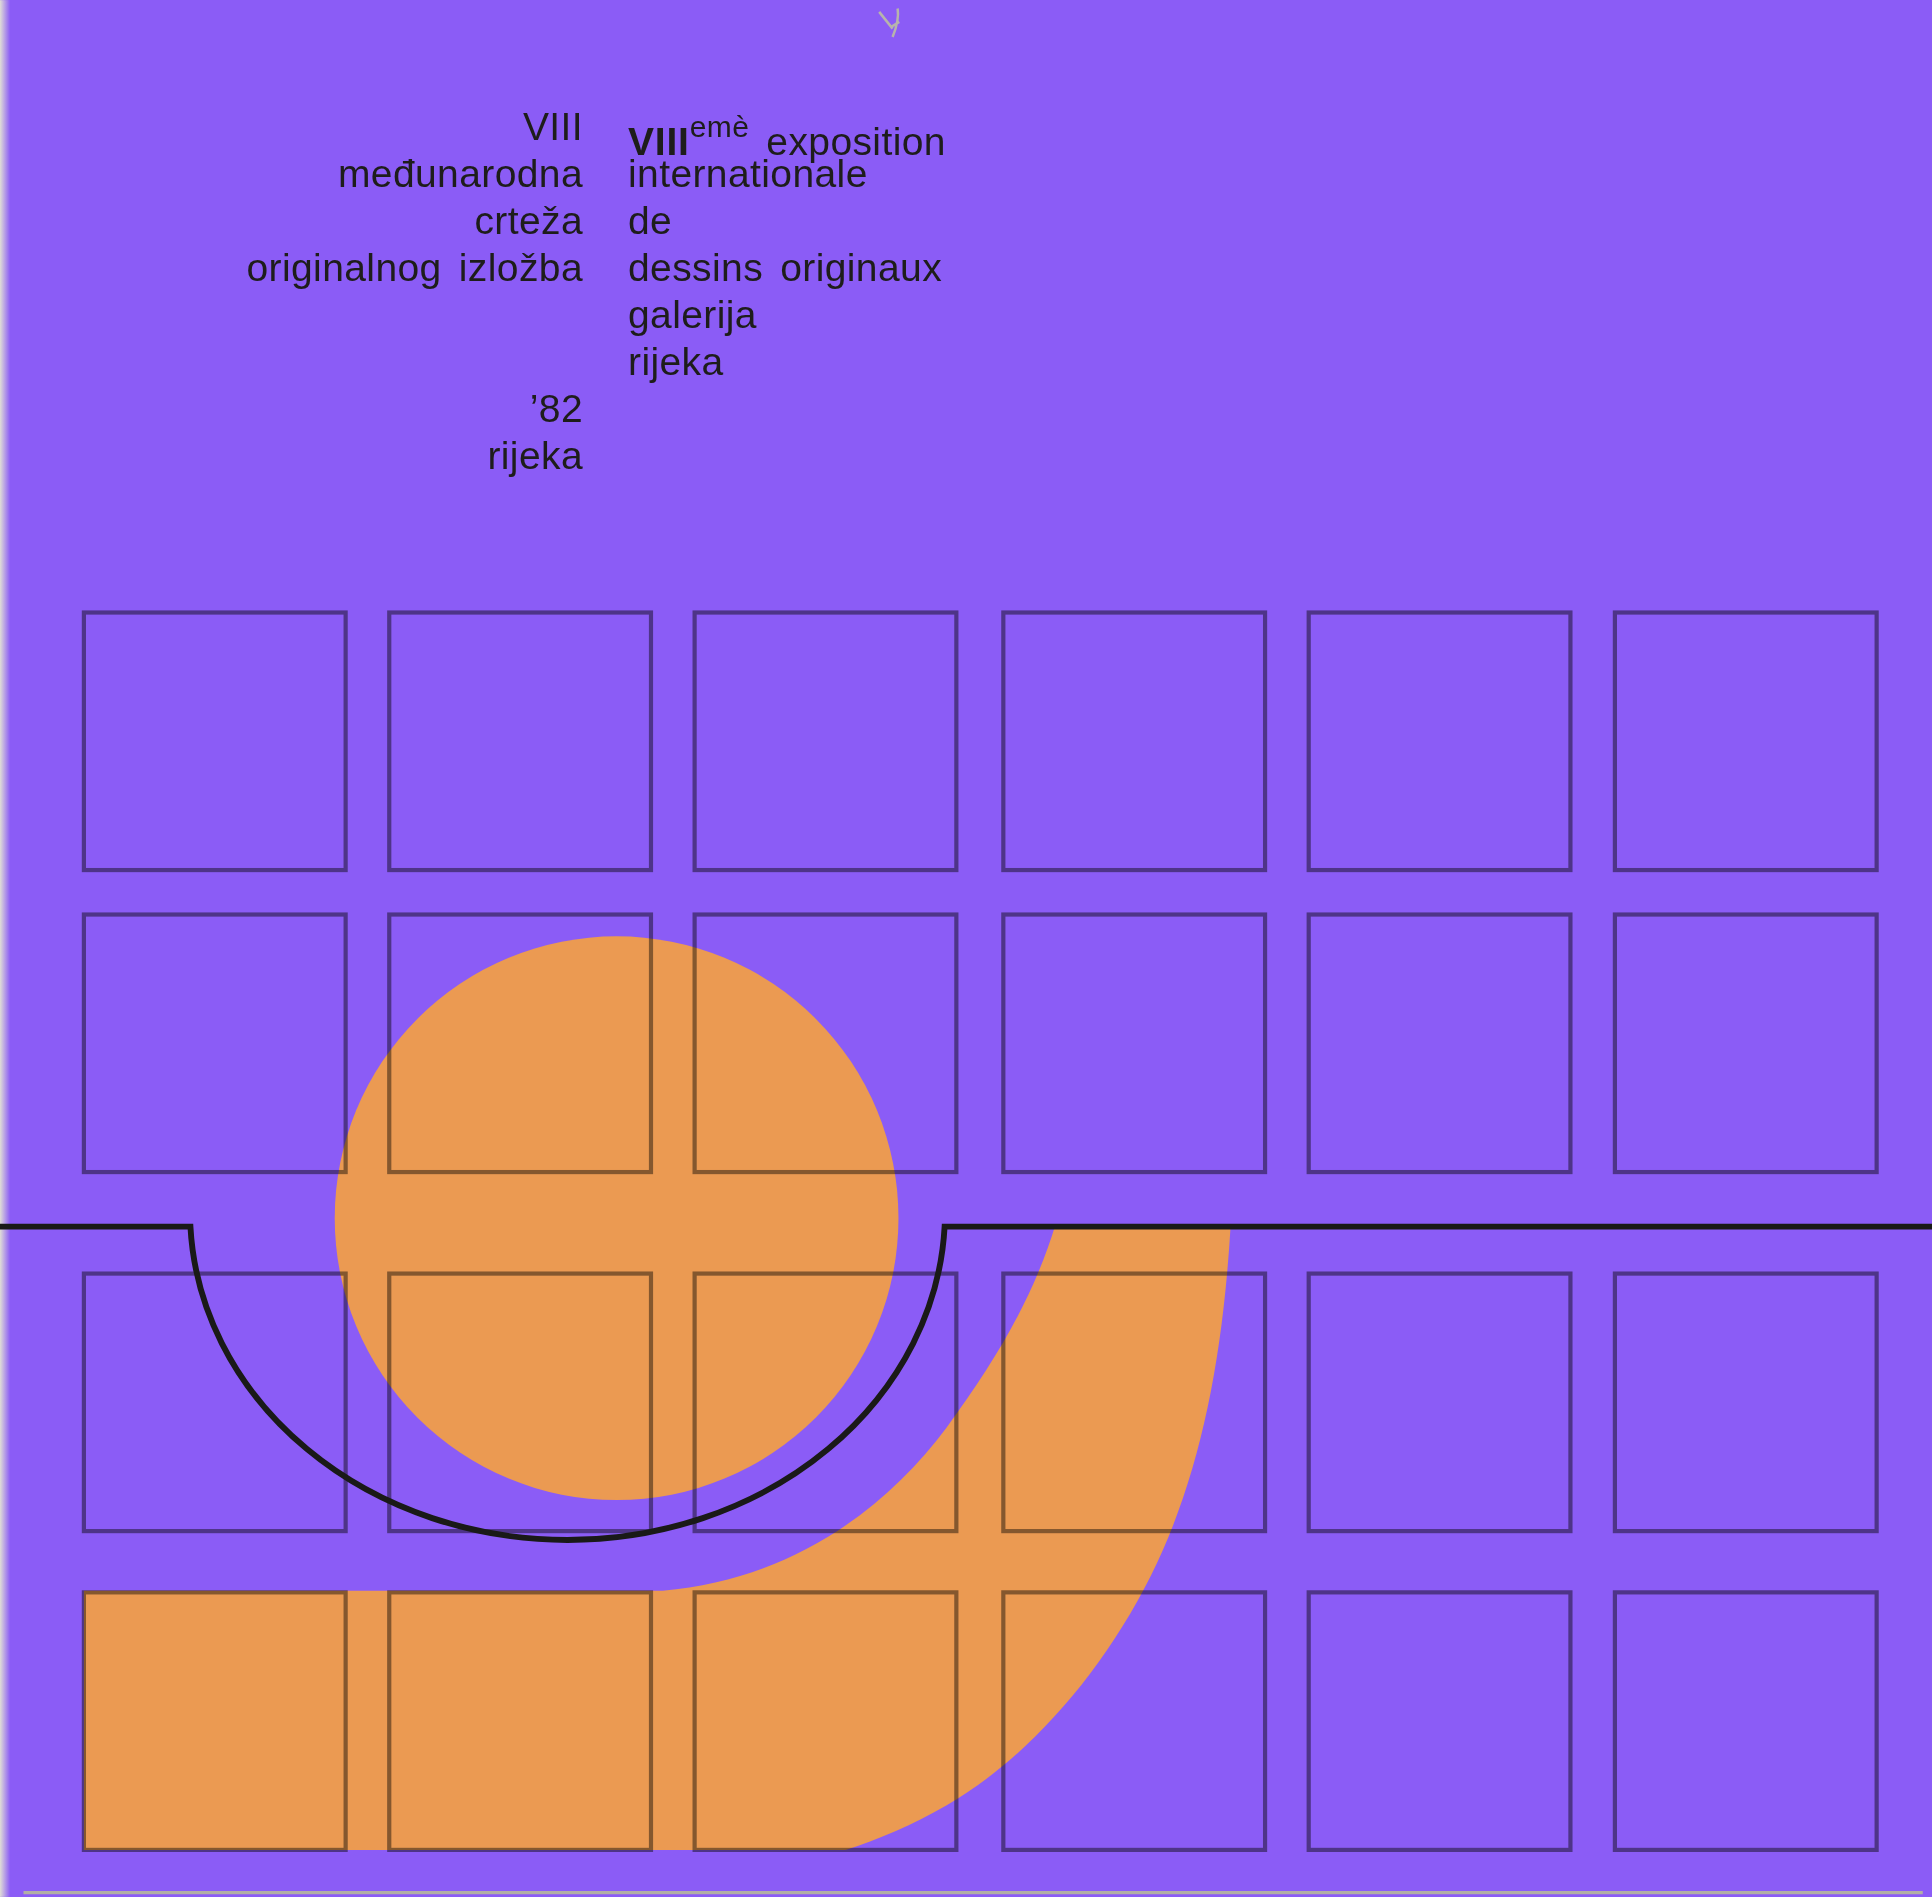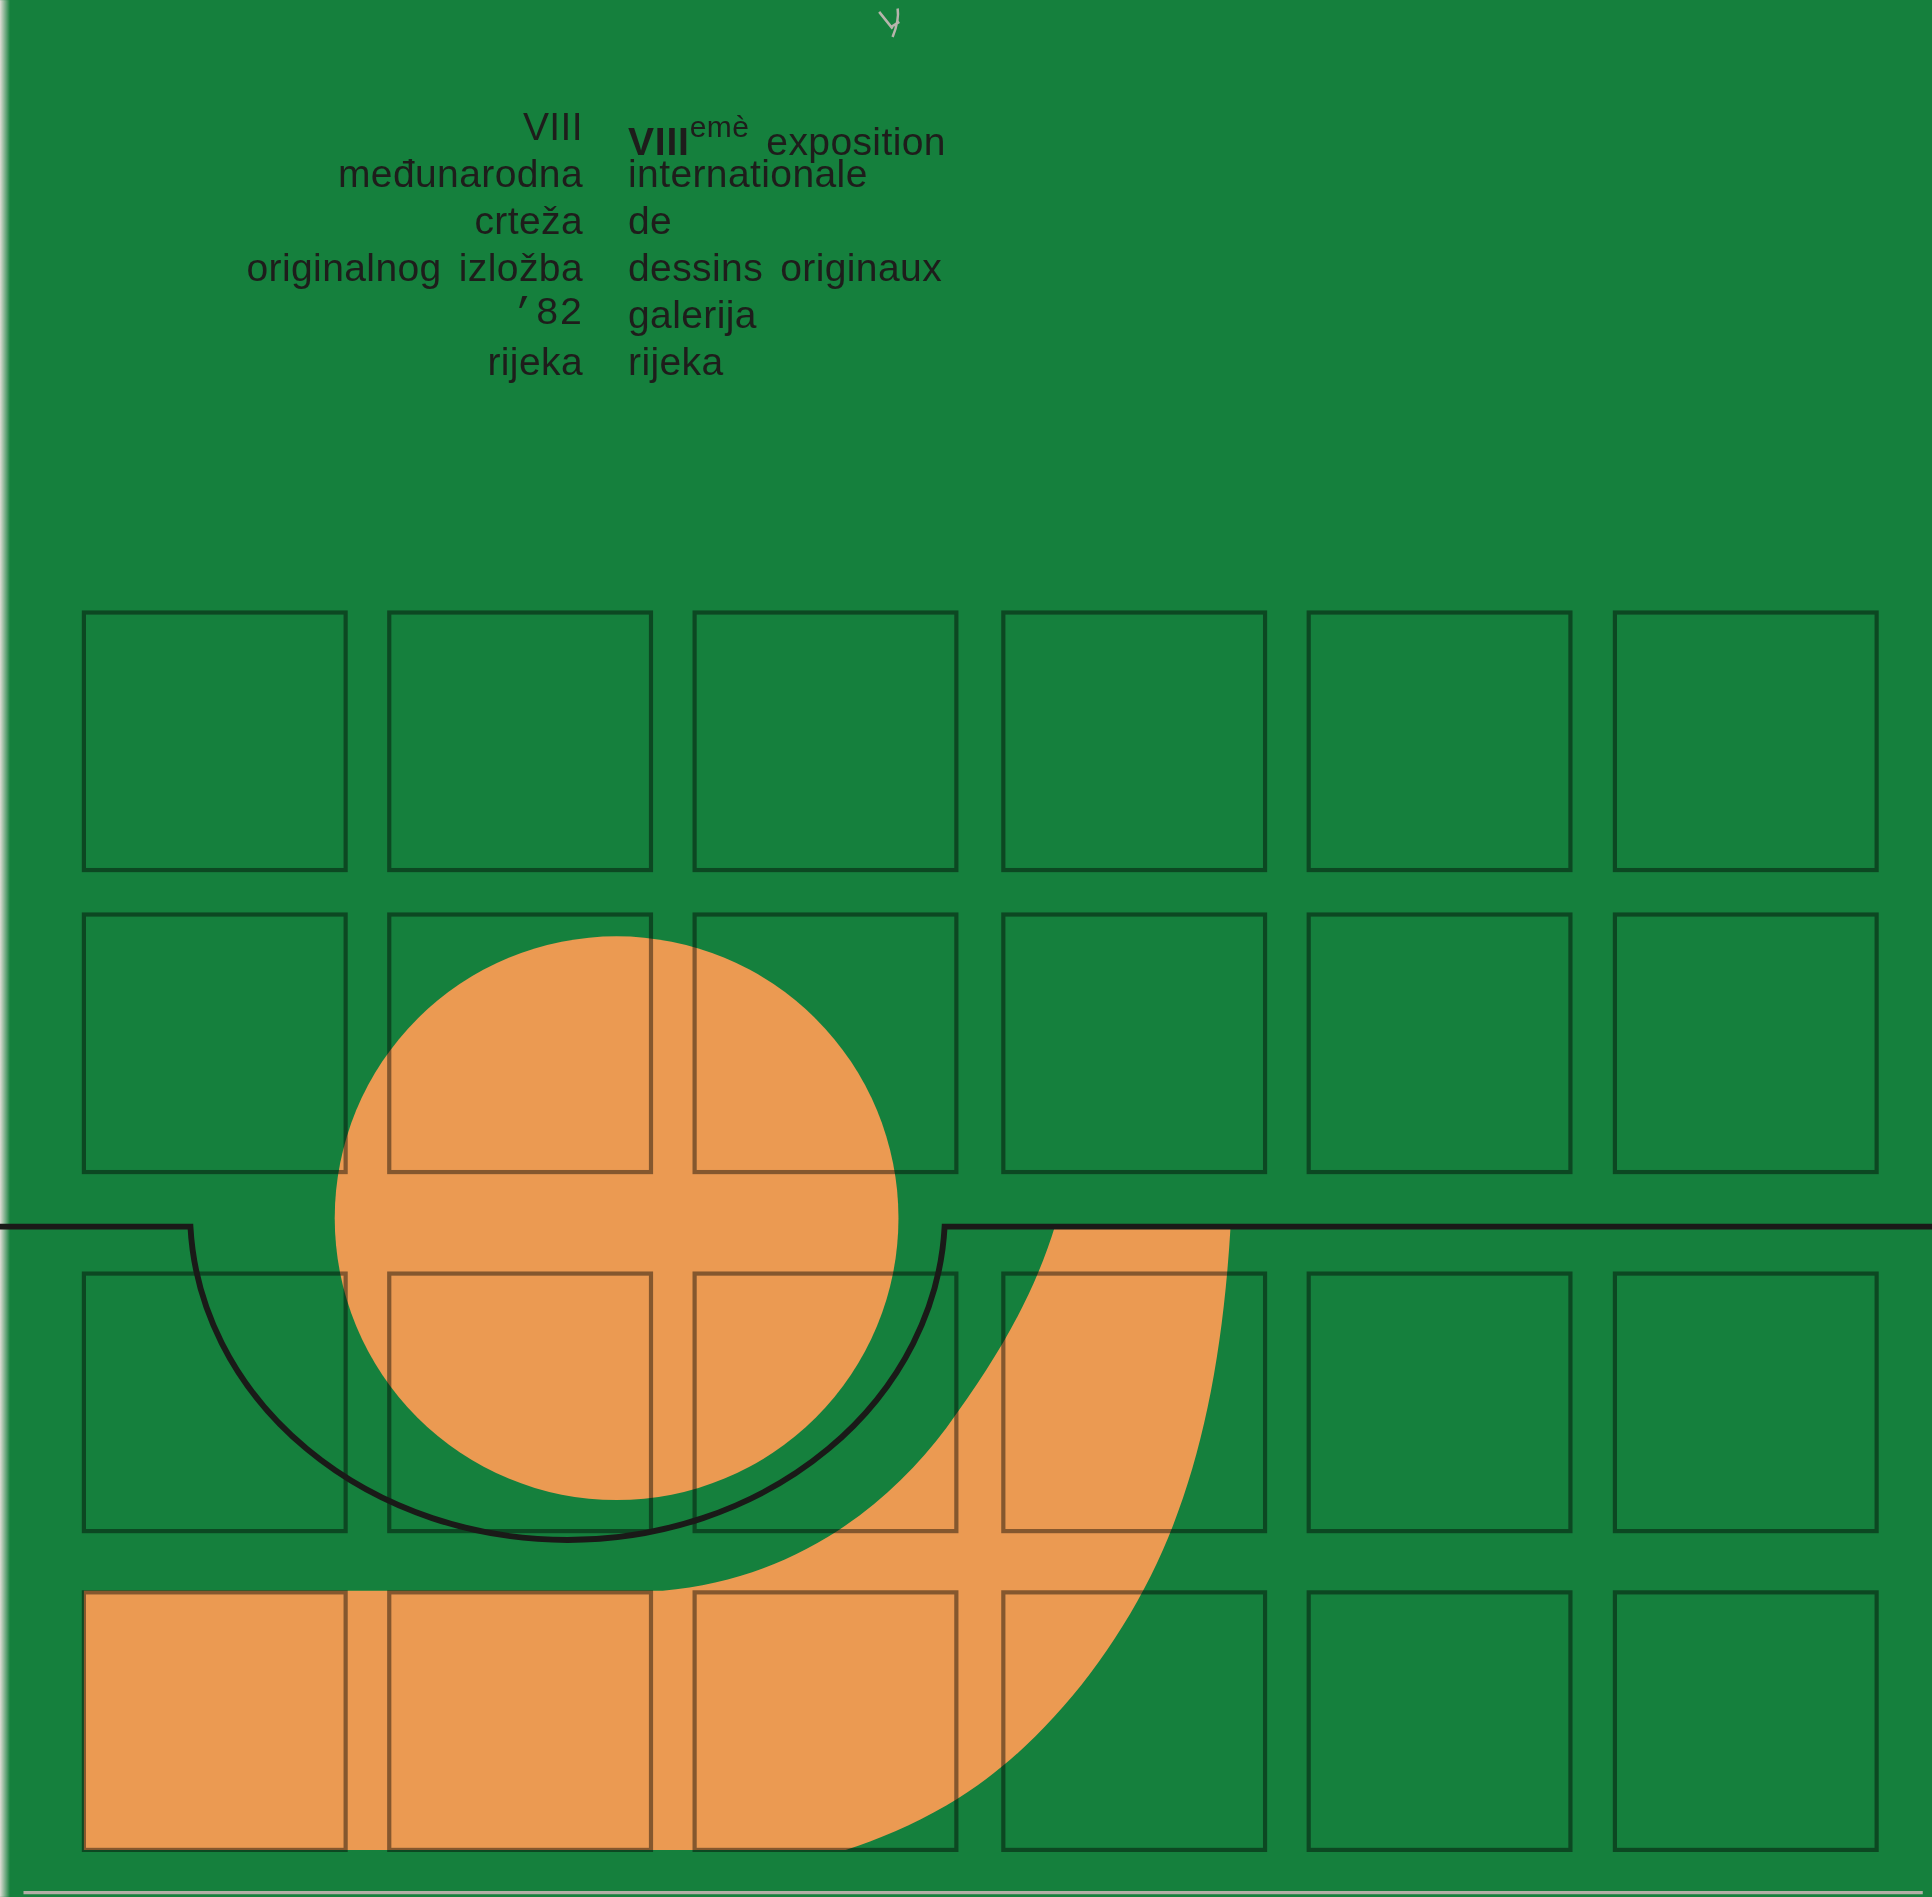--- a/index.html
+++ b/index.html
@@ -1,19 +1,19 @@
 <!DOCTYPE html>
 <html style="font-size:13.4px"><head>
 <meta charset="utf-8">
 <style>
   html,body{margin:0;padding:0;background:#e8e6e1;}
   .page{
     position:relative;
     width:1932px;height:1897px;
-    background:#15803d;
+    background:#8b5cf6;
     overflow:hidden;
     font-family:"Liberation Sans","DejaVu Sans",sans-serif;
     color:#1e1d1b;
   }
   .art{position:absolute;inset:0;width:1932px;height:1897px;display:block;}
   .titleblock{position:absolute;top:103px;left:0;width:1932px;}
   .col-left{
     position:absolute;left:0;top:0;width:583px;
     text-align:right;
   }
@@ -22,21 +22,21 @@
     text-align:left;
   }
   .tline{
     height:47px;line-height:47px;
     font-size:39px;
     letter-spacing:0.4px;
     word-spacing:5.9px;
     white-space:nowrap;
   }
   
-  .col-left .tline:nth-child(5){font-family:Liberation Mono, monospace;}
+  .col-left .tline:nth-child(5){margin-top:94px;}
   .roman-bold{font-weight:700;letter-spacing:0.8px;}
   .sup{
     font-size:30px;
     vertical-align:17.6px;
     letter-spacing:0.4px;
   }
   .after-sup{margin-left:17px;}
 </style>
 </head>
 <body>

